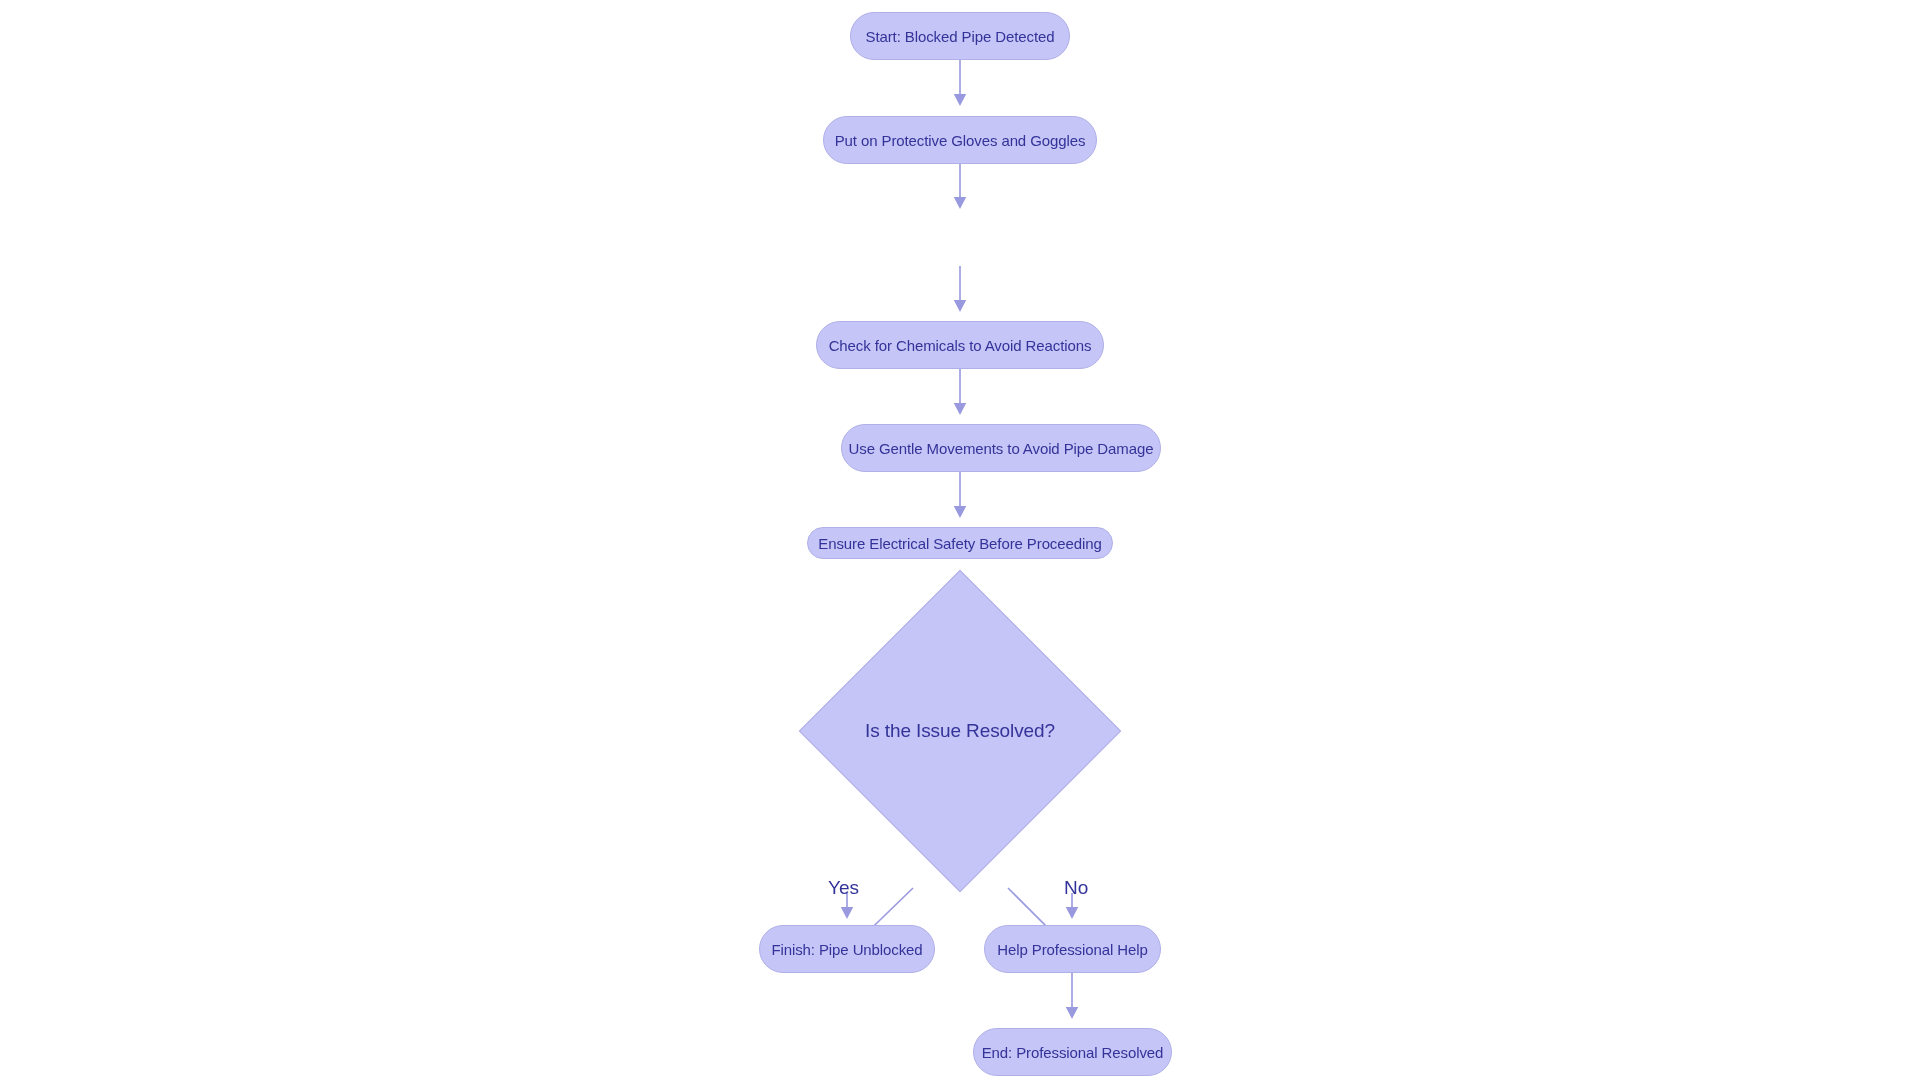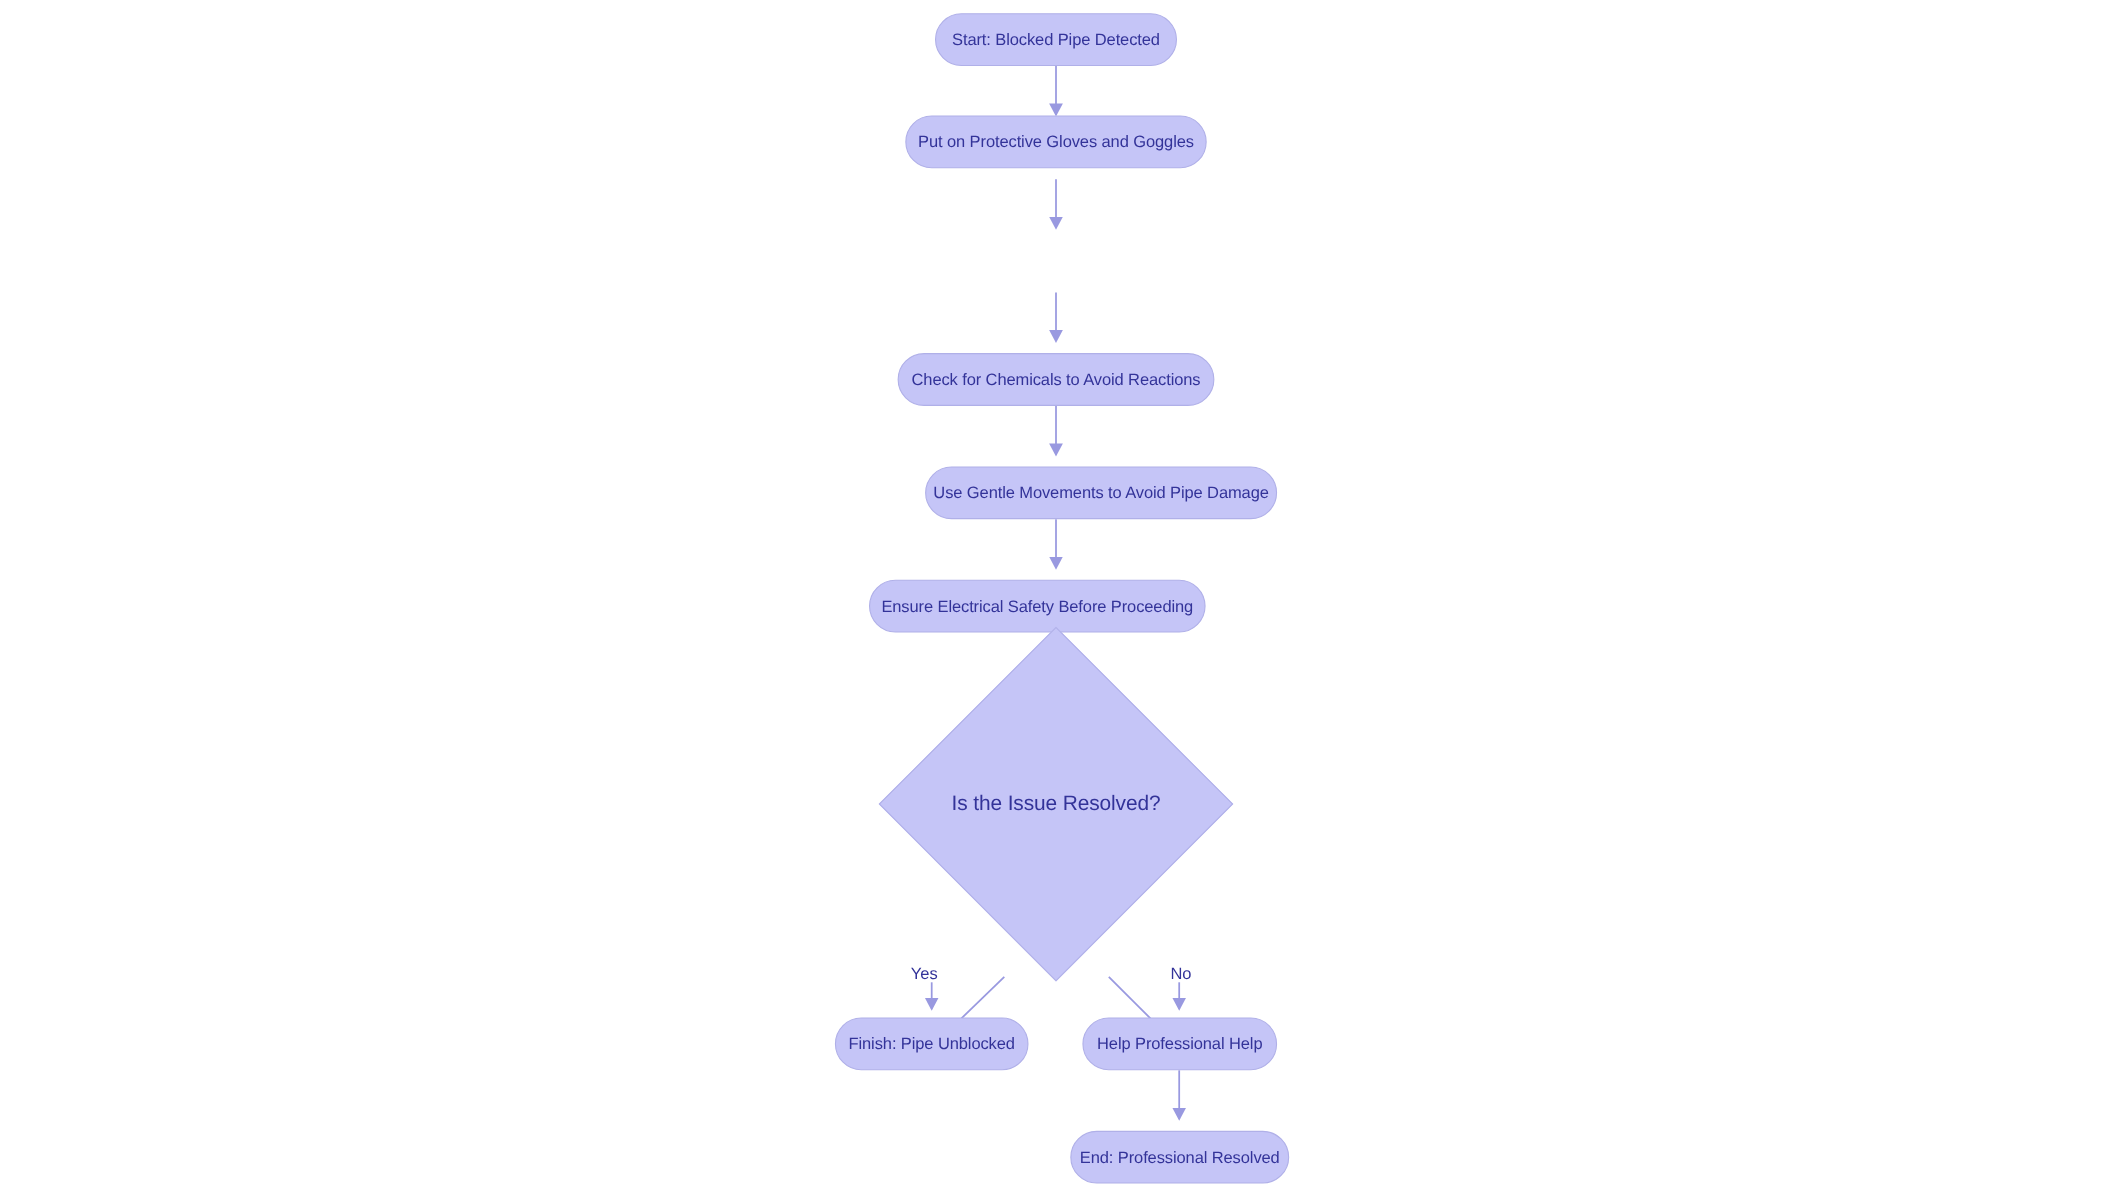--- a/index.html
+++ b/index.html
@@ -68,21 +68,21 @@
     align-items: center;
     justify-content: center;
     color: #333399;
     font-size: 19px;
     white-space: nowrap;
     letter-spacing: -0.1px;
   }
   .edge-label {
     position: absolute;
     color: #333399;
-    font-size: 15px;
+    font-size: 19px;
     font-family: "Liberation Sans", sans-serif;
     white-space: nowrap;
     z-index: 3;
     background: transparent;
   }
 </style>
 </head>
 <body>
 
 <div id="flow-canvas">
@@ -112,34 +112,34 @@
     <path d="M 1008,888 L 1072,952" fill="none" stroke="#9999e0" stroke-width="1.6"></path>
     <line x1="1072" y1="893" x2="1072" y2="917" stroke="#9999e0" stroke-width="1.6" marker-end="url(#arrowhead)"></line>
 
     <line x1="1072" y1="973" x2="1072" y2="1017" stroke="#9999e0" stroke-width="1.6" marker-end="url(#arrowhead)"></line>
   </svg>
 
   <div class="node" style="left:850px; top:12px; width:220px; height:48px;">
     <span>Start: Blocked Pipe Detected</span>
   </div>
 
-  <div class="node" style="left:823px; top:105px; width:274px; height:48px;">
+  <div class="node" style="left:823px; top:116px; width:274px; height:48px;">
     <span>Put on Protective Gloves and Goggles</span>
   </div>
 
 
   <div class="node" style="left:816px; top:321px; width:288px; height:48px;">
     <span>Check for Chemicals to Avoid Reactions</span>
   </div>
 
   <div class="node" style="left:841px; top:424px; width:320px; height:48px;">
     <span>Use Gentle Movements to Avoid Pipe Damage</span>
   </div>
 
-  <div class="node" style="left:790px; top:527px; width:306px; height:48px;">
+  <div class="node" style="left:807px; top:527px; width:306px; height:32px;">
     <span>Ensure Electrical Safety Before Proceeding</span>
   </div>
 
   <div class="diamond-wrap" style="left:846px; top:617px; width:228px; height:228px;">
     <div class="diamond-shape"></div>
     <div class="diamond-label">Is the Issue Resolved?</div>
   </div>
 
   <div class="edge-label" style="left:828px; top:877px;">Yes</div>
 

